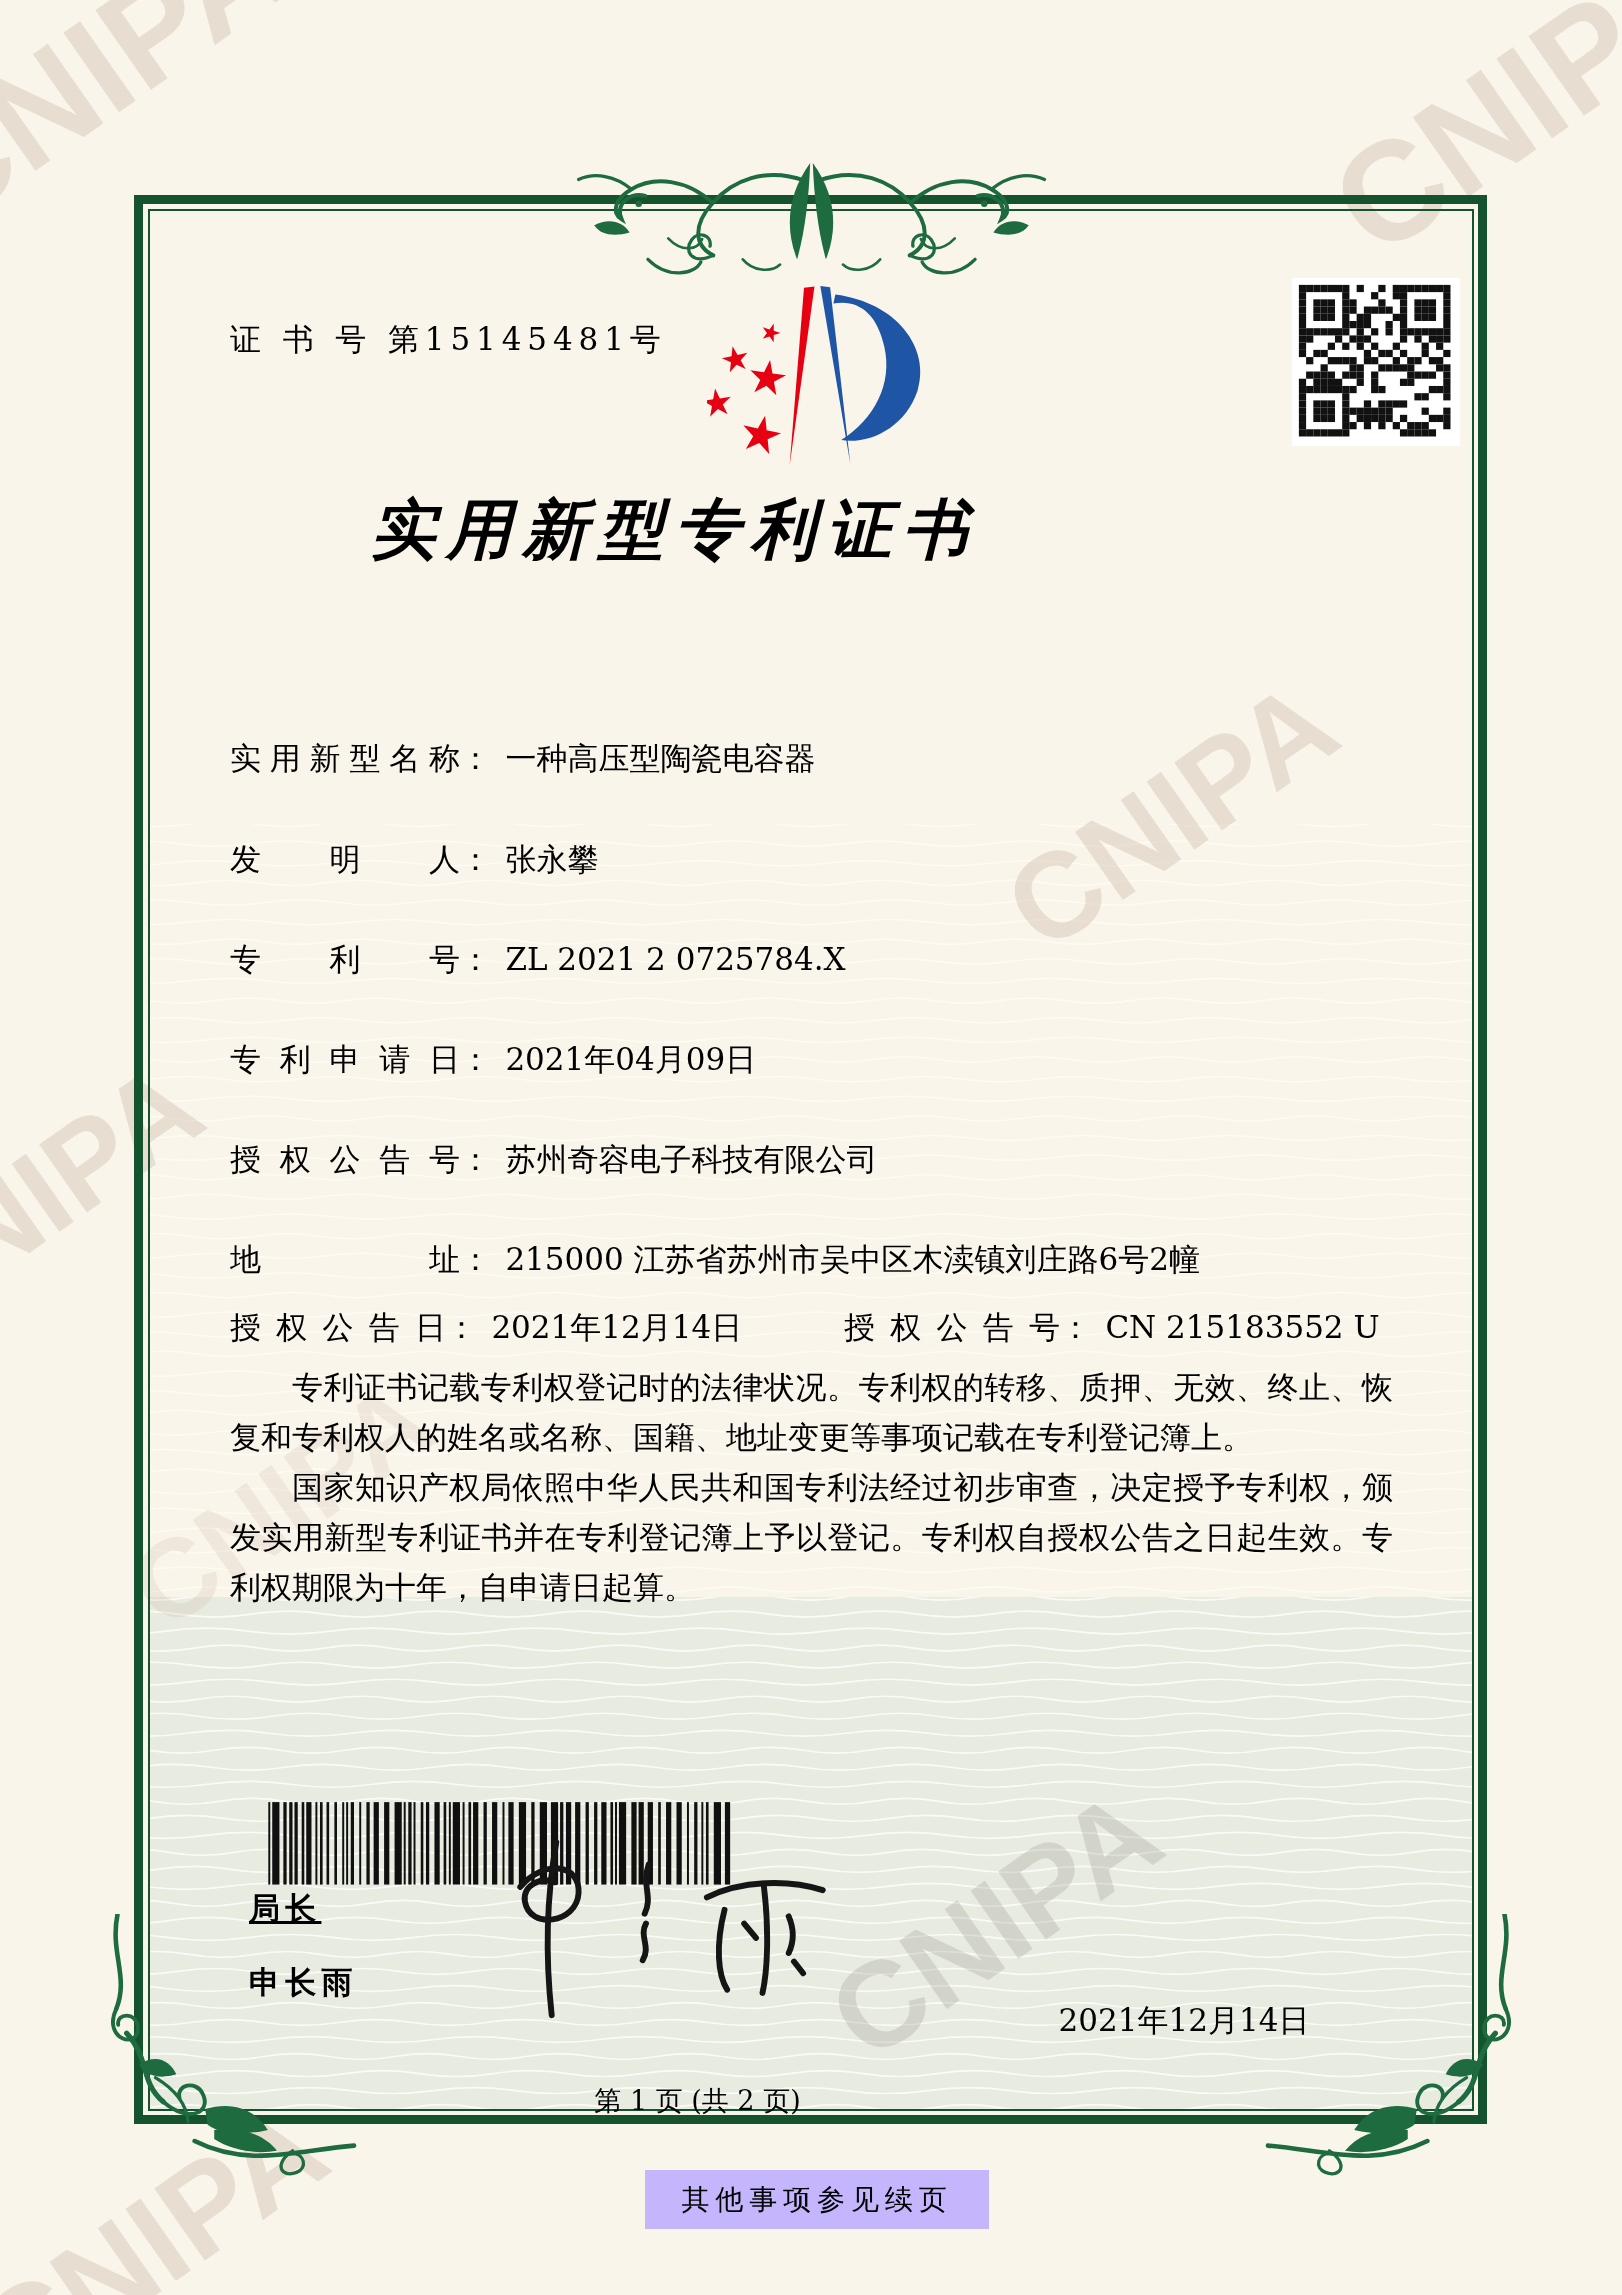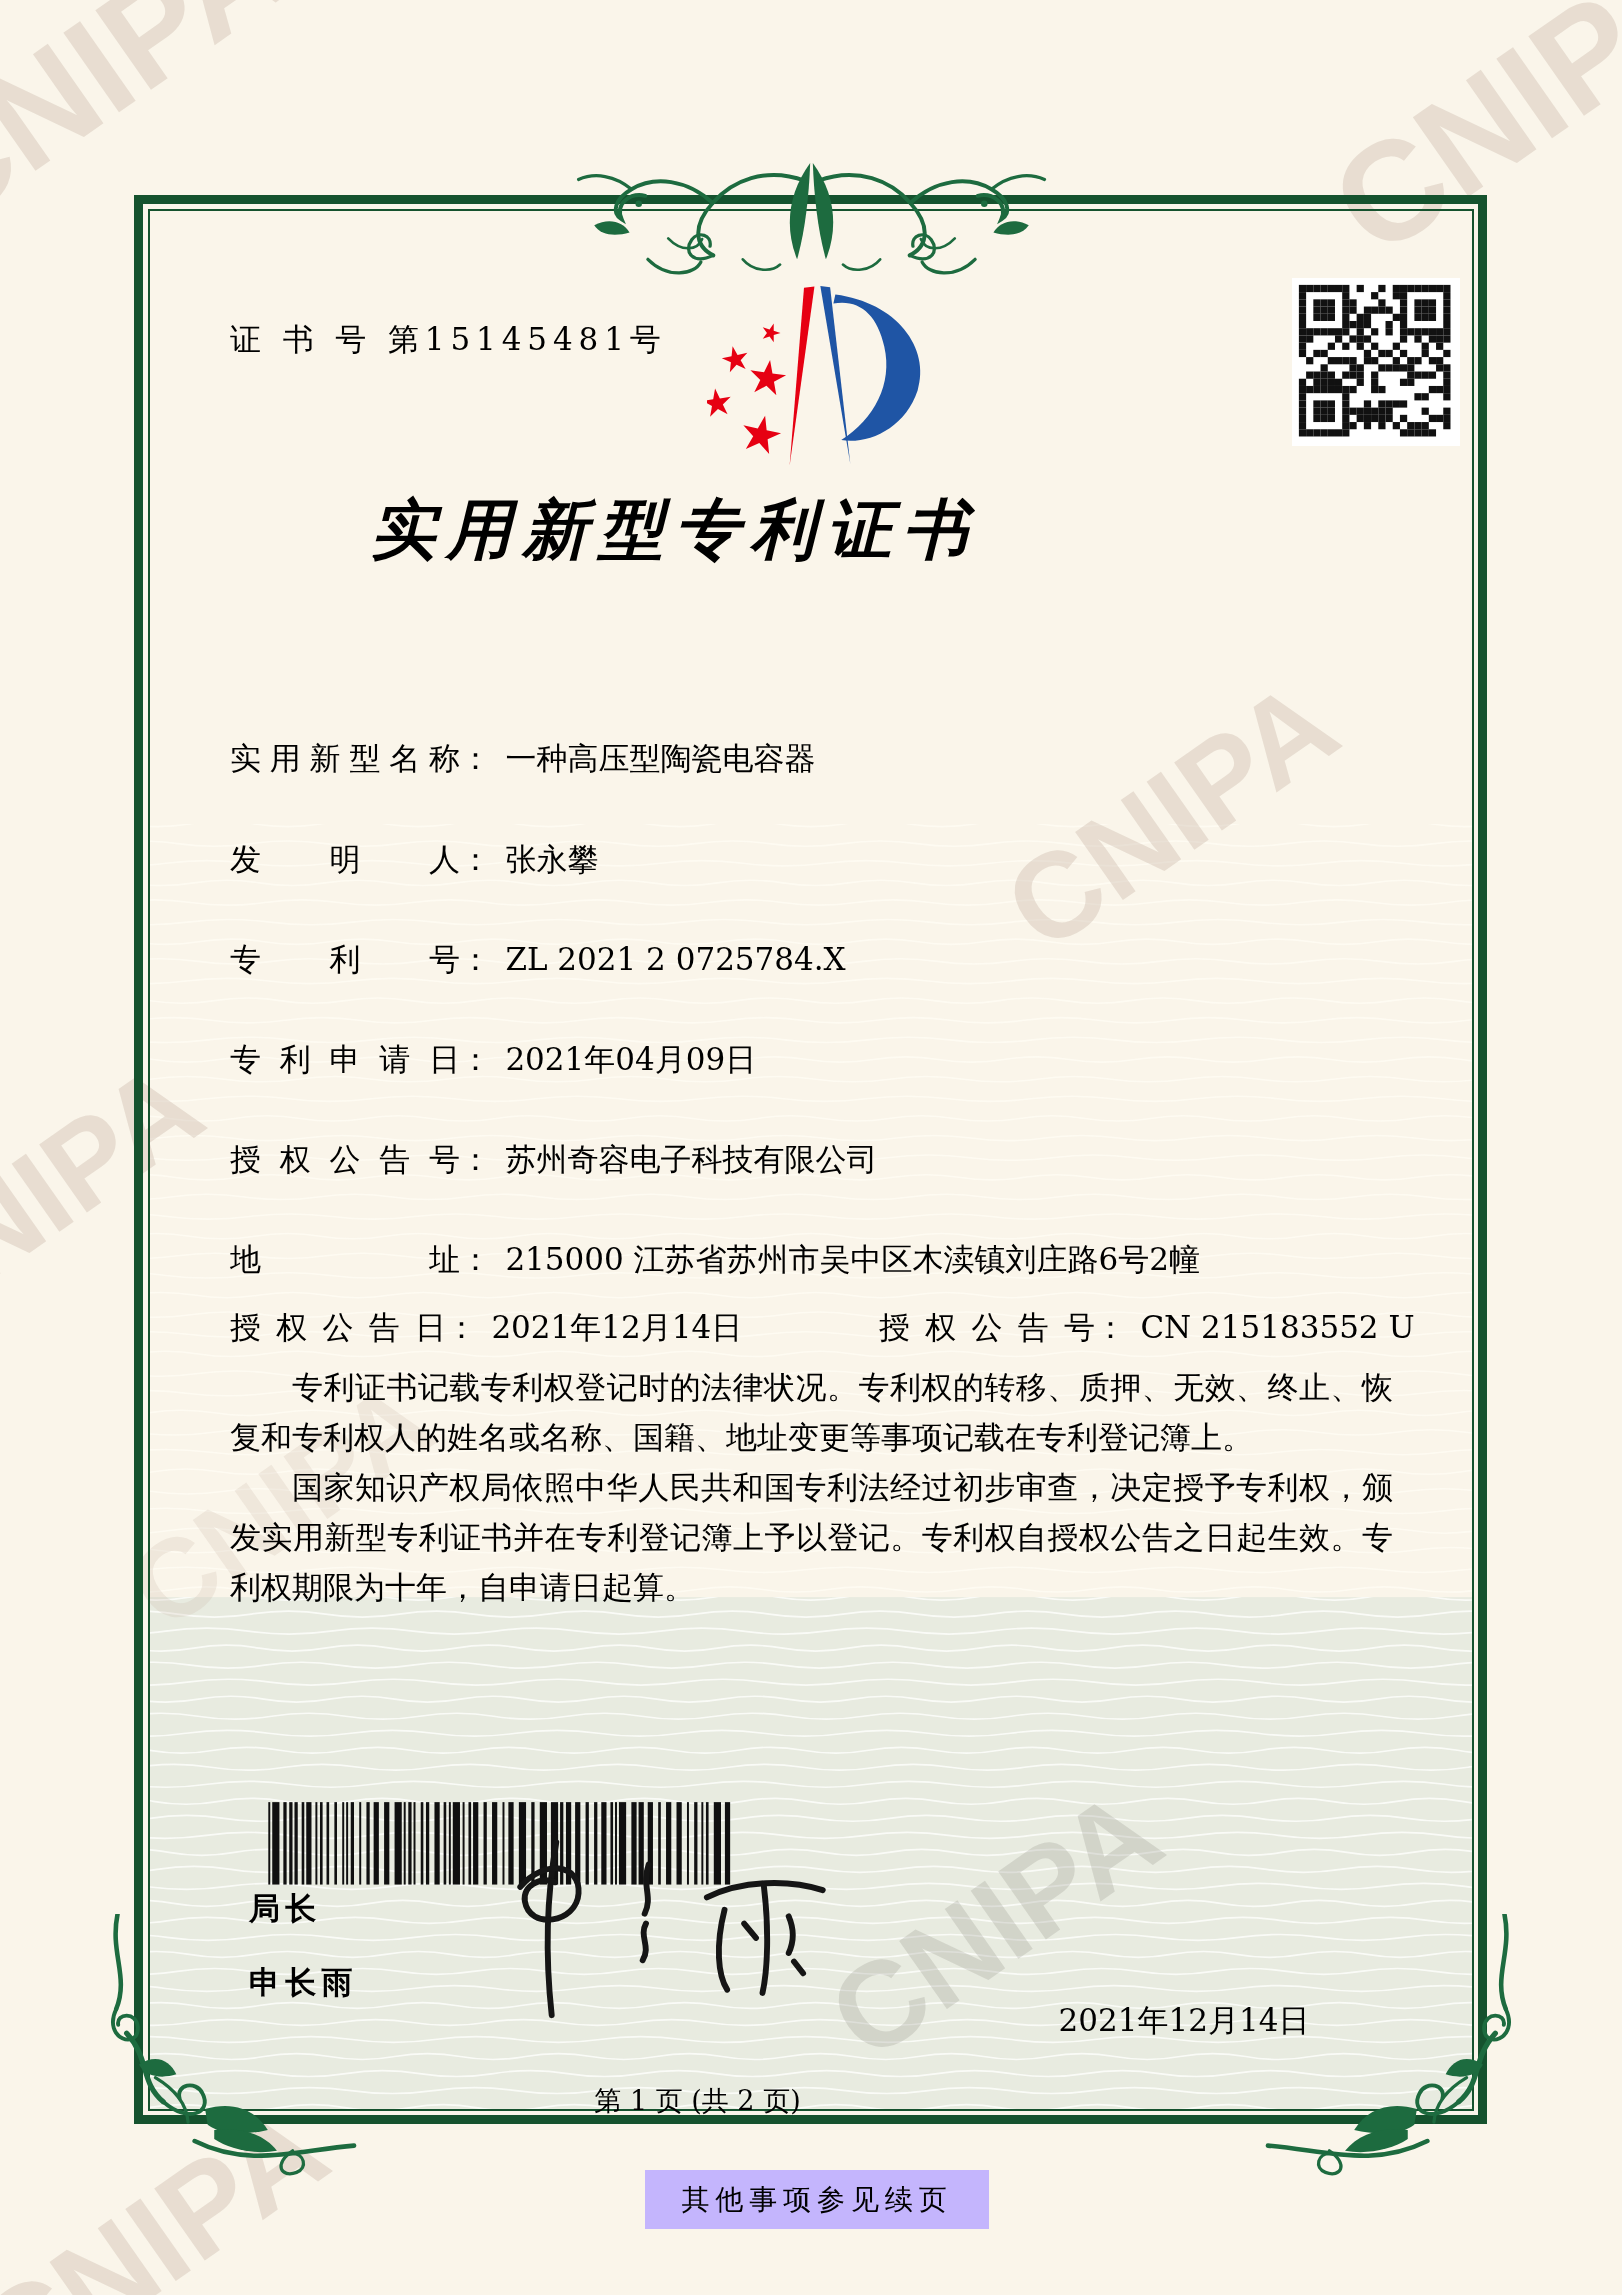--- a/index.html
+++ b/index.html
@@ -44,21 +44,21 @@
   .val{margin-left:14.4px;}
 
   
   .body-text{left:230px;top:1362px;width:1163px;font-size:31px;line-height:50px;
              text-align:justify;}
   .body-text p{margin:0;text-indent:2em;}
 
   
   #barcode{left:267px;top:1802px;}
   .officer-title{left:249px;top:1888px;font-size:31px;letter-spacing:5.2px;
-      font-family:"DejaVu Sans","Liberation Sans",sans-serif;font-weight:600;}
+      font-family:"DejaVu Sans","Liberation Sans",sans-serif;font-weight:600;text-decoration:underline;}
   .officer-name{left:249px;top:1962px;font-size:31px;letter-spacing:5.2px;
       font-family:"DejaVu Sans","Liberation Sans",sans-serif;font-weight:600;}
   .sig{left:481px;top:1824px;}
   .issue-date{left:955px;top:2000px;width:458px;text-align:center;font-size:31px;}
   .page-footer{left:0;top:2083px;width:1395px;text-align:center;font-size:27px;}
   .cont-note{left:645px;top:2170px;width:344px;height:59px;background:#c4b5fd;
      display:flex;align-items:center;justify-content:center;font-size:28px;
      letter-spacing:5.9px;}
 
   .green-stroke{fill:none;stroke:#1d6b3f;stroke-linecap:round;}
@@ -474,21 +474,21 @@
 <div class="abs row" style="top:1139px;">
   <span class="lab">授权公告号</span><span>：</span><span class="val">苏州奇容电子科技有限公司</span>
 </div>
 <div class="abs row" style="top:1239px;">
   <span class="lab">地址</span><span>：</span><span class="val">215000 江苏省苏州市吴中区木渎镇刘庄路6号2幢</span>
 </div>
 
 <div class="abs row" style="top:1307px;">
   <span class="lab2">授权公告日</span><span>：</span><span class="val">2021年12月14日</span>
 </div>
-<div class="abs row" style="top:1307px;left:879px;width:589px;">
+<div class="abs row" style="top:1307px;left:844px;width:589px;">
   <span class="lab2">授权公告号</span><span>：</span><span class="val">CN 215183552 U</span>
 </div>
 
 <div class="abs body-text">
   <p>专利证书记载专利权登记时的法律状况。专利权的转移、质押、无效、终止、恢复和专利权人的姓名或名称、国籍、地址变更等事项记载在专利登记簿上。</p>
   <p>国家知识产权局依照中华人民共和国专利法经过初步审查，决定授予专利权，颁发实用新型专利证书并在专利登记簿上予以登记。专利权自授权公告之日起生效。专利权期限为十年，自申请日起算。</p>
 </div>
 
 <svg id="barcode" class="abs" width="471" height="84" viewBox="0 0 720 128">
     <rect x="2" y="0" width="3" height="126" fill="#101010"></rect>

